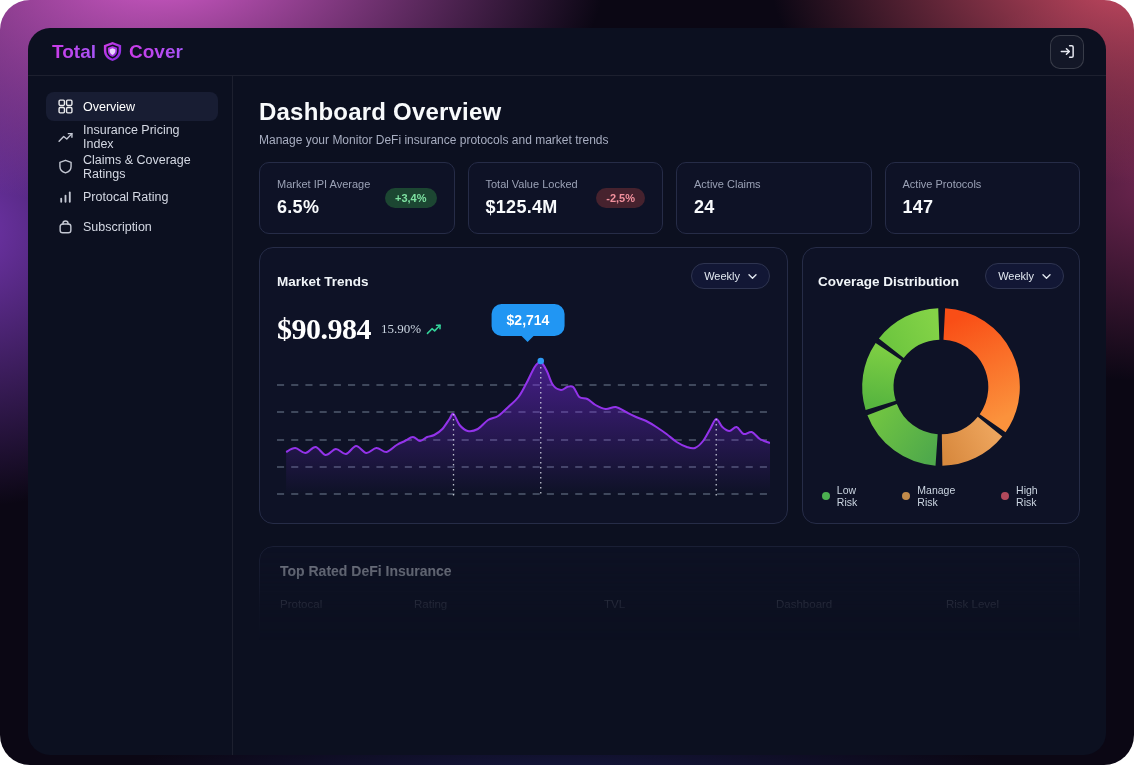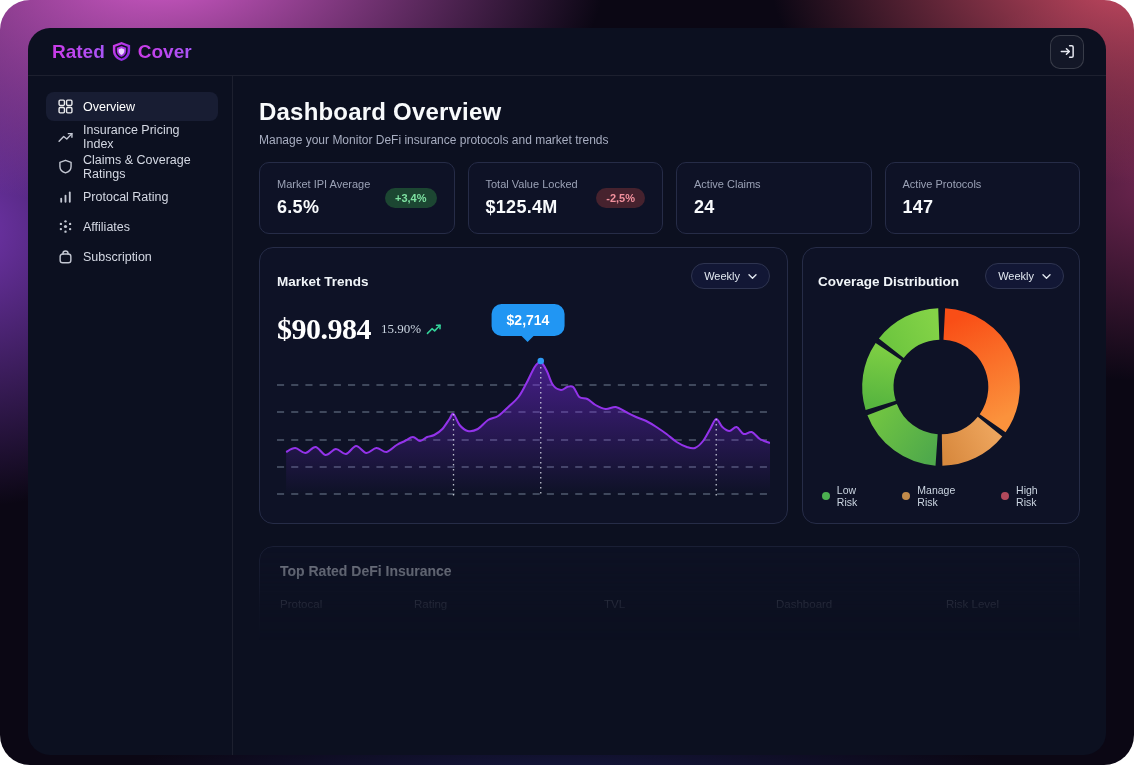--- a/index.html
+++ b/index.html
@@ -85,21 +85,21 @@
     padding:0 20px; font-size:11.5px; color:#AAB0C2; }
 </style>
 </head>
 <body>
 
 <div class="stage">
   <div class="app">
 
     <div class="hdr">
       <div class="logo">
-        <span class="word">Rated</span>
+        <span class="word">Total</span>
         <span style="display:flex;">
           <svg width="23" height="23" viewBox="0 0 24 24">
             <defs>
               <linearGradient id="logoGrad" x1="0" y1="0" x2="1" y2="1">
                 <stop offset="0" stop-color="#D63FE8"></stop>
                   <stop offset="1" stop-color="#7C2AE0"></stop>
               </linearGradient>
             </defs>
             <path d="M12 2 L21 5.4 V11 C21 16.6 17.2 20.4 12 22 C6.8 20.4 3 16.6 3 11 V5.4 Z" fill="url(#logoGrad)"></path>
             <path d="M12 5.5 L17.6 7.6 V11.2 C17.6 14.8 15.2 17.3 12 18.5 C8.8 17.3 6.4 14.8 6.4 11.2 V7.6 Z" fill="none" stroke="#0C1020" stroke-width="1.6"></path>
@@ -155,34 +155,20 @@
             <svg width="15" height="15" viewBox="0 0 14 14" fill="none" stroke="currentColor" stroke-width="1.7" stroke-linecap="round">
               <line x1="3" y1="12" x2="3" y2="9"></line>
                 <line x1="7" y1="12" x2="7" y2="6.2"></line>
                 <line x1="11" y1="12" x2="11" y2="3.2"></line>
             </svg>
           </span>
           <span>Protocal Rating</span>
         </div>
         <div class="nav-item">
           <span style="display:flex;">
-            <svg width="15" height="15" viewBox="0 0 14 14" fill="currentColor">
-              <circle cx="7" cy="7" r="1.5"></circle>
-                <circle cx="7" cy="2.2" r="1.1"></circle>
-                <circle cx="11.3" cy="4.6" r="1.1"></circle>
-              <circle cx="11.3" cy="9.4" r="1.1"></circle>
-                <circle cx="7" cy="11.8" r="1.1"></circle>
-                <circle cx="2.7" cy="9.4" r="1.1"></circle>
-                <circle cx="2.7" cy="4.6" r="1.1"></circle>
-            </svg>
-          </span>
-          <span>Affiliates</span>
-        </div>
-        <div class="nav-item">
-          <span style="display:flex;">
             <svg width="15" height="15" viewBox="0 0 14 14" fill="none" stroke="currentColor" stroke-width="1.3" stroke-linecap="round">
               <path d="M4.6 5 V4.2 a2.4 2.4 0 0 1 4.8 0 V5"></path>
               <rect x="2" y="4.6" width="10" height="8.2" rx="2.4"></rect>
             </svg>
           </span>
           <span>Subscription</span>
         </div>
       </div>
 
       <div class="main">

